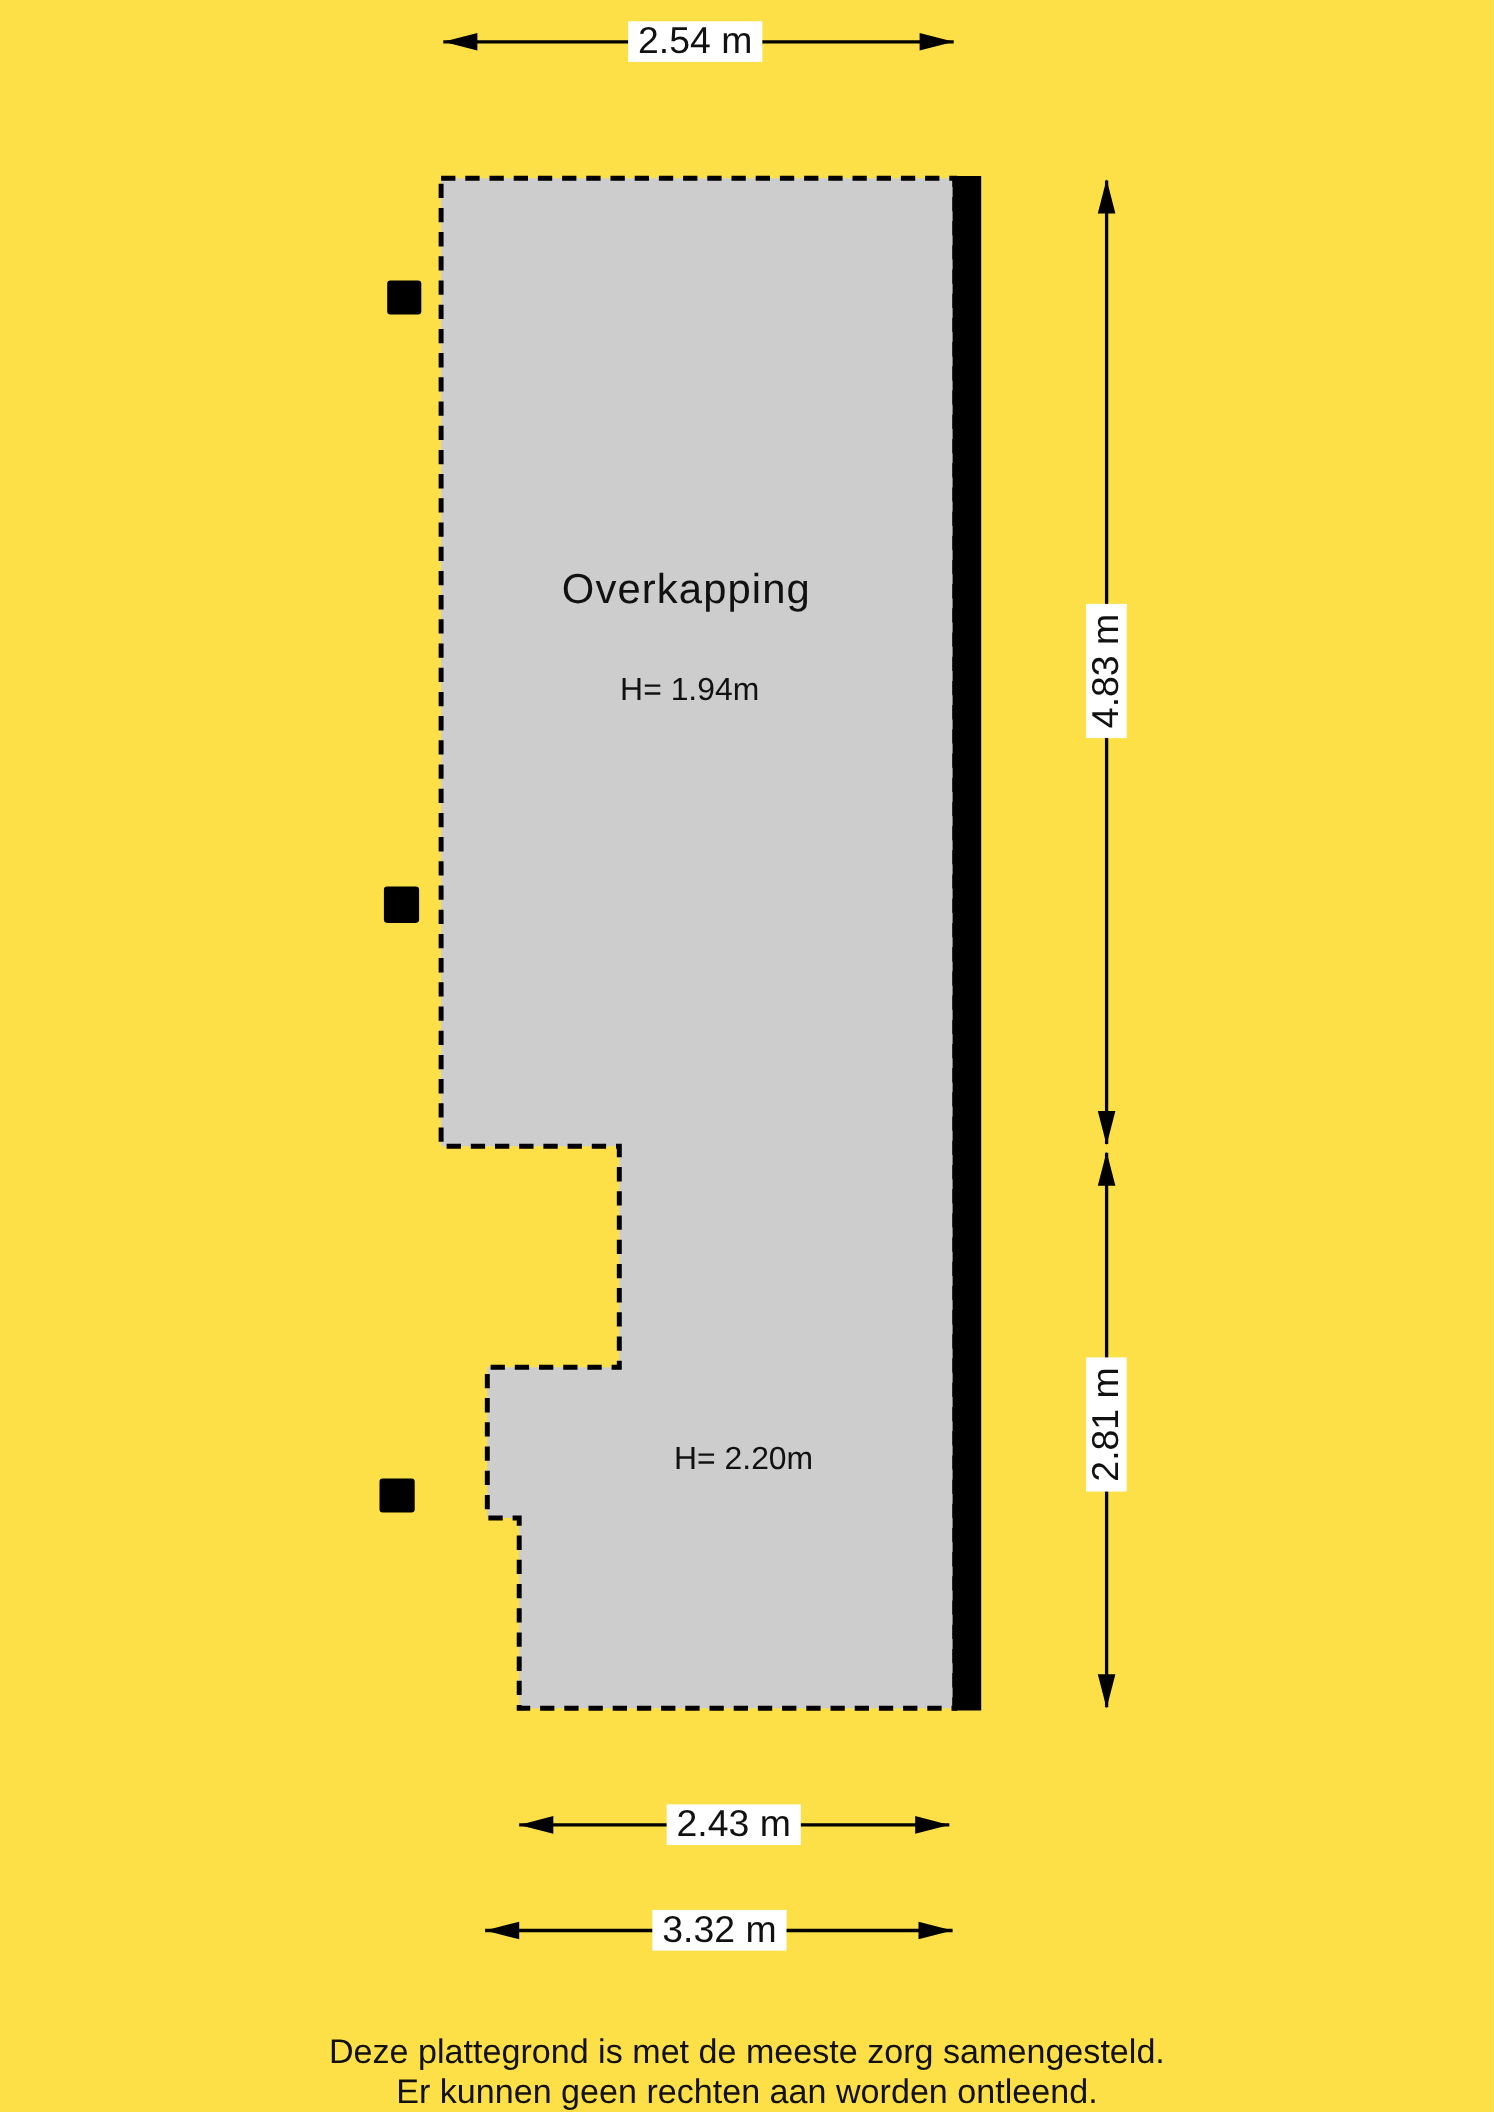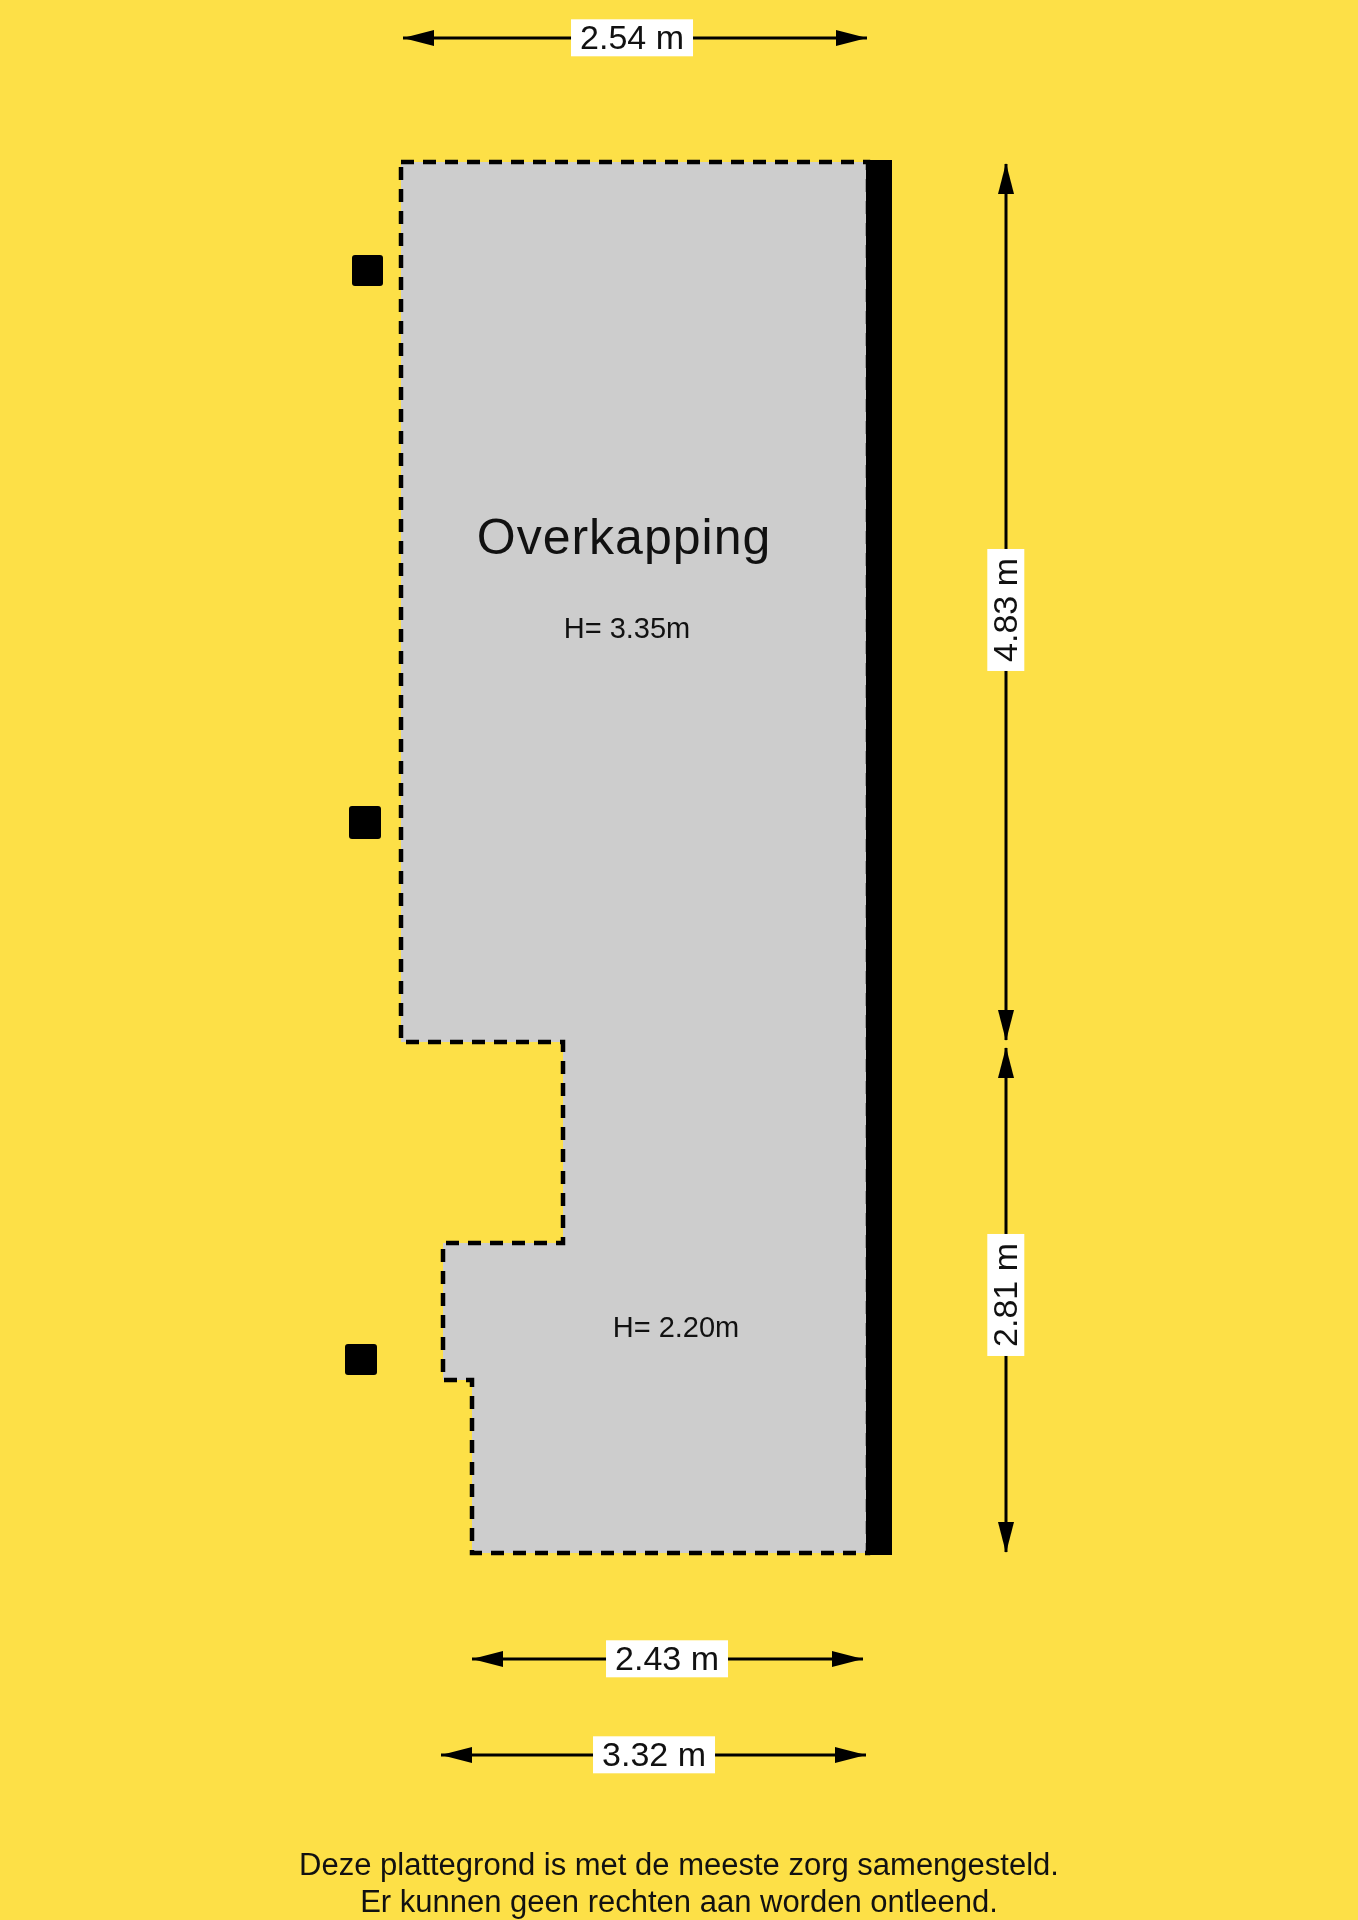--- a/index.html
+++ b/index.html
@@ -28,21 +28,21 @@
   }
   .dim-label {
     font-size: 34px;
     background: #ffffff;
     padding: 0 9px;
     line-height: 1.1;
   }
   .dim-label.vertical {
     transform: translate(-50%, -50%) rotate(-90deg);
   }
-  .room-label   { font-size: 50px; letter-spacing: 1px; }
+  .room-label   { font-size: 38px; letter-spacing: 1px; }
   .height-label { font-size: 29px; }
 
   .footer {
     position: absolute;
     left: 0;
     top: 1846px;
     width: 100%;
     text-align: center;
     font-size: 31px;
     line-height: 37px;
@@ -89,21 +89,21 @@
   <div class="label dim-label vertical" style="left:1006px; top:610px;">4.83 m</div>
 
   <div class="label dim-label vertical" style="left:1006px; top:1295px;">2.81 m</div>
 
   <div class="label dim-label" style="left:667px; top:1659px;">2.43 m</div>
 
   <div class="label dim-label" style="left:654px; top:1755px;">3.32 m</div>
 
   <div class="label room-label" style="left:624px; top:537px;">Overkapping</div>
 
-  <div class="label height-label" style="left:627px; top:628px;">H= 3.35m</div>
+  <div class="label height-label" style="left:627px; top:628px;">H= 1.94m</div>
 
   <div class="label height-label" style="left:676px; top:1327px;text-align:right;">H= 2.20m</div>
 
   <div class="footer">
     <div>Deze plattegrond is met de meeste zorg samengesteld.</div>
     <div>Er kunnen geen rechten aan worden ontleend.</div>
   </div>
 
 </div>
 

